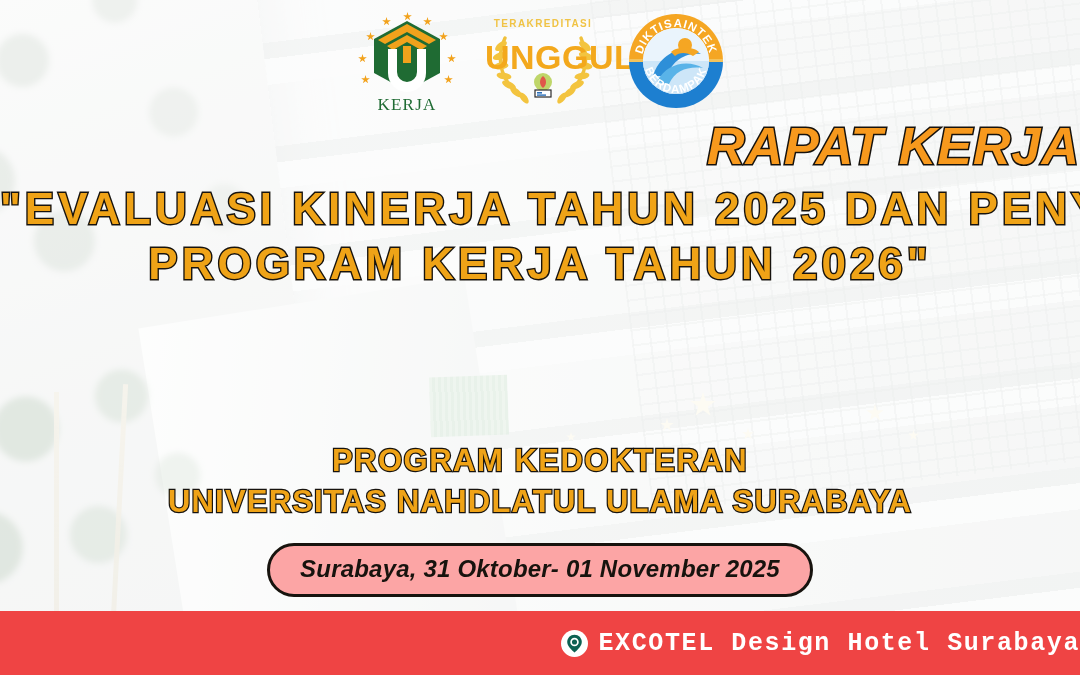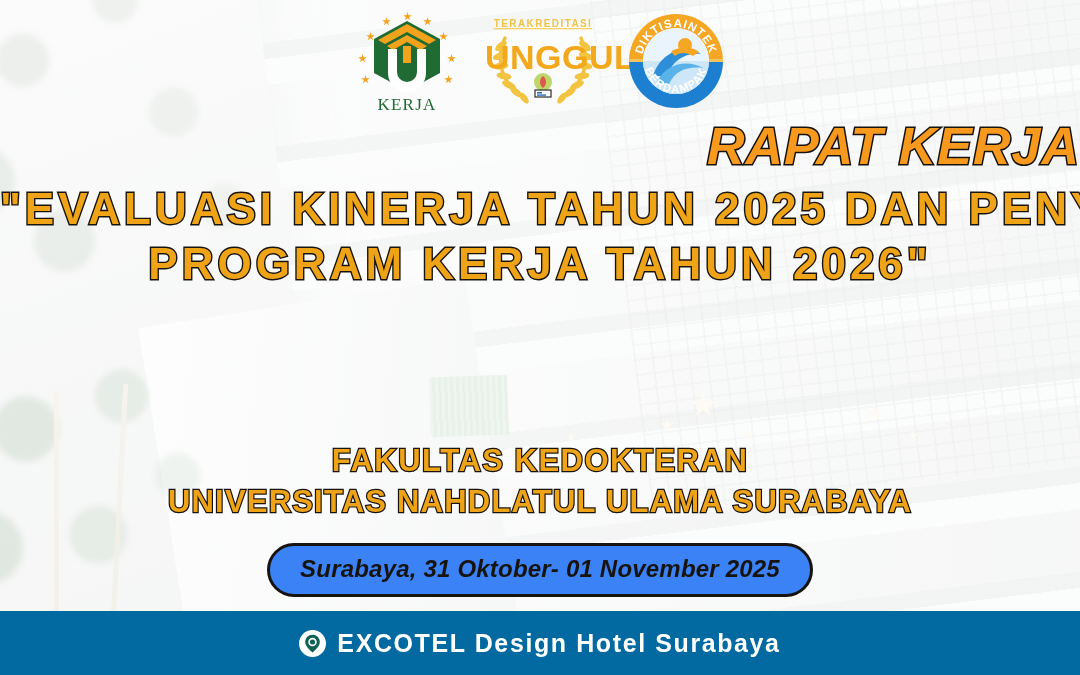--- a/index.html
+++ b/index.html
@@ -178,21 +178,20 @@
   .unggul-top {
     position: absolute;
     left: 0; right: 0; top: 6px;
     text-align: center;
     font-size: 10px;
     font-weight: 700;
     letter-spacing: 1.4px;
     color: #F0C13C;
     transform: scaleY(1.05);
     opacity: .95;
-    text-decoration: underline;
   }
   .unggul-main {
     position: absolute;
     left: 0; right: 0; top: 26px;
     text-align: right;
     font-size: 34px;
     font-weight: 700;
     letter-spacing: .5px;
     color: #F3A81C;
   }
@@ -296,44 +295,45 @@
   
   .date-wrap {
     position: absolute;
     left: 0; right: 0;
     top: 543px;
     display: flex;
     justify-content: center;
     z-index: 5;
   }
   .date-pill {
-    background: #3b82f6;
+    background: #fca5a5;
     border: 3px solid #17130e;
     border-radius: 999px;
     padding: 9px 30px 11px;
     font-size: 24px;
     font-weight: 700;
     font-style: italic;
     color: #17130e;
     letter-spacing: .2px;
     white-space: nowrap;
   }
 
   
   .footer {
     position: absolute;
     left: 0; right: 0;
     bottom: 0;
     height: 64px;
-    background: #0369a1;
+    background: #ef4444;
     display: flex;
     align-items: center;
-    justify-content: center;
+    justify-content: flex-end;
     gap: 11px;
     z-index: 7;
+    font-family: Liberation Mono, monospace;
   }
   .pin-badge {
     width: 27px; height: 27px;
     border-radius: 50%;
     background: #ffffff;
     display: flex;
     align-items: center;
     justify-content: center;
     flex: 0 0 auto;
   }
@@ -476,21 +476,21 @@
     </div>
   </div>
 
   <div class="headlines">
     <div class="t-rapat">RAPAT KERJA</div>
     <div class="t-evaluasi">"EVALUASI KINERJA TAHUN 2025 DAN PENYUSUNAN</div>
     <div class="t-program">PROGRAM KERJA TAHUN 2026"</div>
   </div>
 
   <div class="faculty">
-    <div class="f-line1">FAKULTAS KEDOKTERAN</div>
+    <div class="f-line1">PROGRAM KEDOKTERAN</div>
     <div class="f-line2">UNIVERSITAS NAHDLATUL ULAMA SURABAYA</div>
   </div>
 
   <div class="date-wrap">
     <div class="date-pill">Surabaya, 31 Oktober- 01 November 2025</div>
   </div>
 
   <div class="footer">
     <span class="pin-badge">
       <svg width="17" height="19" viewBox="0 0 17 19" aria-hidden="true">

